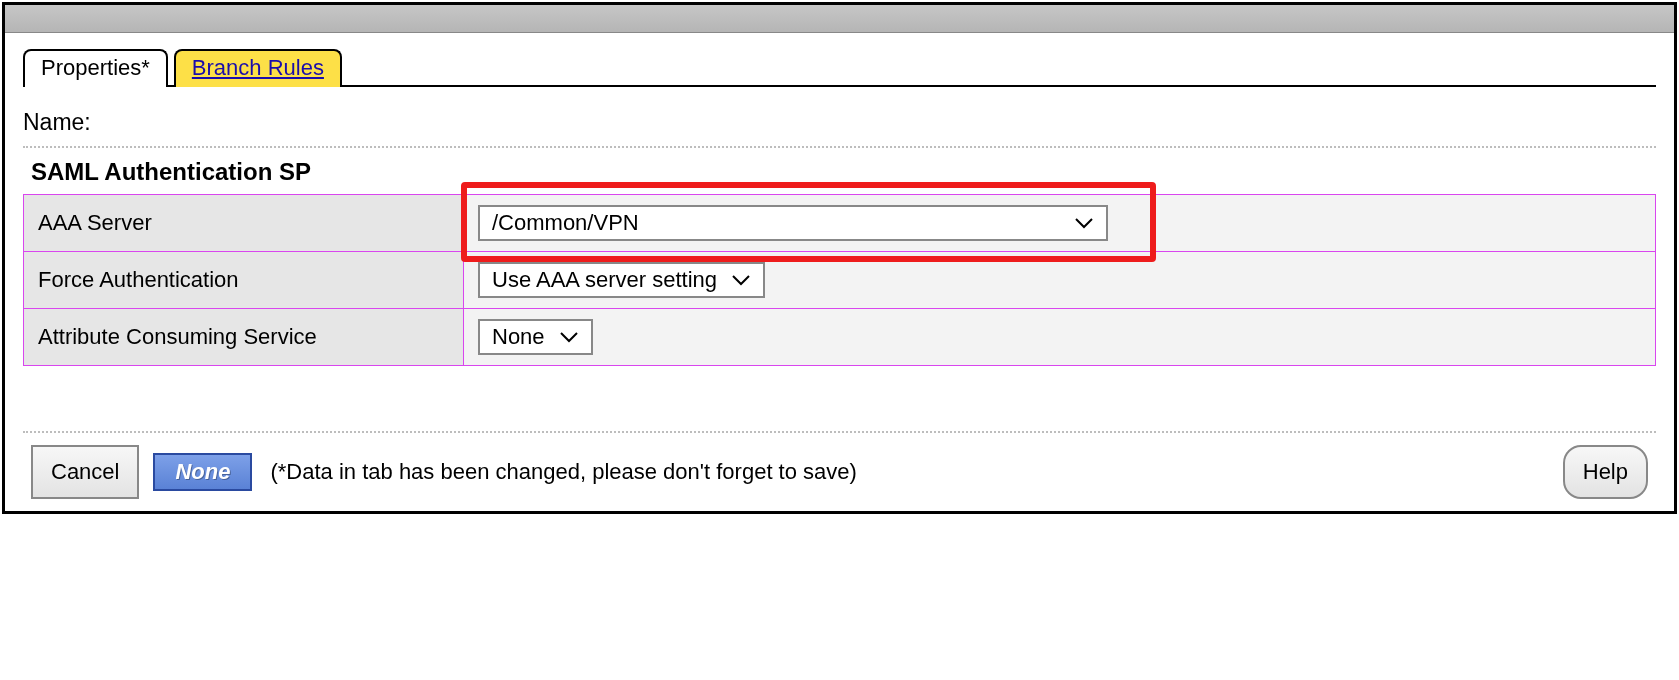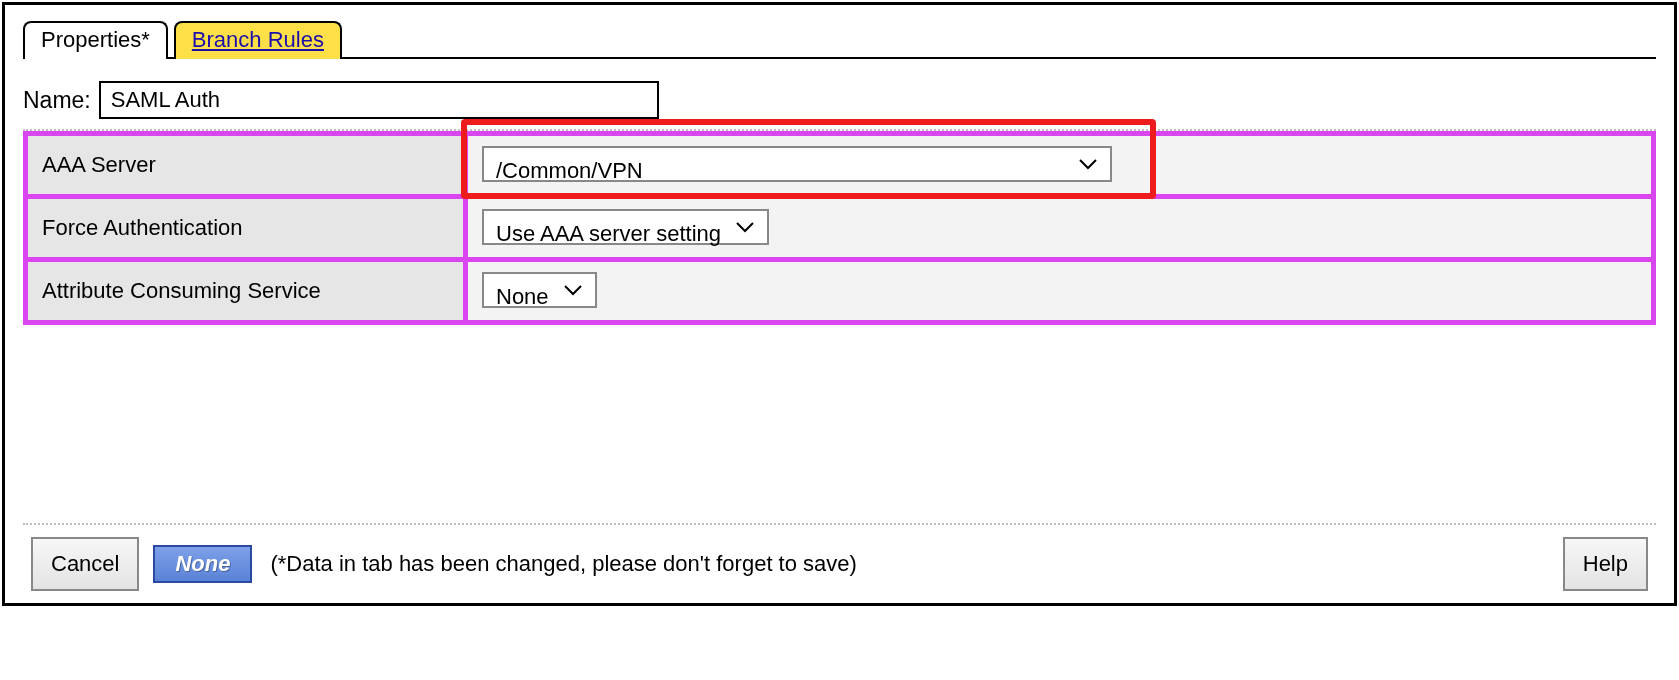--- a/index.html
+++ b/index.html
@@ -6,23 +6,23 @@
     body {
       font-family: "Segoe UI", Tahoma, Arial, sans-serif;
       font-size: 20px;
       background: #fff;
       color: #000;
     }
     .outer {
       border: 3px solid #000;
       margin: 2px;
       width: 1675px;
-      height: 604px;
-      display: flex;
-      flex-direction: row;
+      height: 512px;
+      display: flex;
+      flex-direction: column;
       background: #fff;
     }
     .titlebar {
       height: 28px;
       background: linear-gradient(#c6c6c6, #b5b5b5);
       border-bottom: 1px solid #888;
     }
     .content {
       flex: 1;
       padding: 14px 18px 0 18px;
@@ -100,40 +100,40 @@
     .section-title {
       font-weight: bold;
       font-size: 24px;
       margin: 10px 0 8px 8px;
     }
     .form-table {
       width: 100%;
       border-collapse: collapse;
     }
     .form-table td {
-      border: 5px solid #d946ef;
+      border: 1px solid #d946ef;
       padding: 10px 14px;
       vertical-align: middle;
     }
     .form-table td.label-cell {
       background: #e6e6e6;
       width: 440px;
       font-size: 22px;
     }
     .form-table td.value-cell {
       background: #f3f3f3;
       font-size: 22px;
       position: relative;
     }
     .select-wrap {
       display: inline-flex;
-      align-items: flex-start;
+      align-items: center;
       border: 2px solid #888;
       background: #fff;
-      padding: 10px 12px;
+      padding: 2px 12px;
       height: 36px;
       font-size: 22px;
       cursor: pointer;
     }
     .select-wrap .caret {
       margin-left: 14px;
     }
     .caret {
       display: inline-block;
     }
@@ -173,20 +173,21 @@
       text-shadow: 1px 1px 0 rgba(0,0,0,0.3);
       padding: 4px 20px;
     }
     .hint {
       font-size: 22px;
       margin-left: 4px;
     }
     .btn.help {
       margin-left: auto;
       margin-right: 0;
+      border-radius: 18px;
     }
     .main-area {
       flex: 1;
       display: flex;
       flex-direction: column;
       position: relative;
     }
   </style>
 </head>
 <body>
@@ -198,25 +199,25 @@
 
     <div class="tabs-row">
       <div class="tabs-underline"></div>
       <div class="tab active">Properties*</div>
       <div class="tab inactive">Branch Rules</div>
     </div>
 
     <div class="main-area">
       <div class="name-row">
         <span class="name-label">Name:</span>
-        <input type="text" class="name-input" value="SAML Auth" style="">
       </div>
 
       <hr class="dotted-sep">
 
+      <div class="section-title">SAML Authentication SP</div>
 
       <div style="position:relative;">
         <table class="form-table">
           <tbody>
               <tr>
             <td class="label-cell">AAA Server</td>
             <td class="value-cell">
               <div class="select-wrap aaa-select">
                 <span>/Common/VPN</span>
                 <span class="caret">

